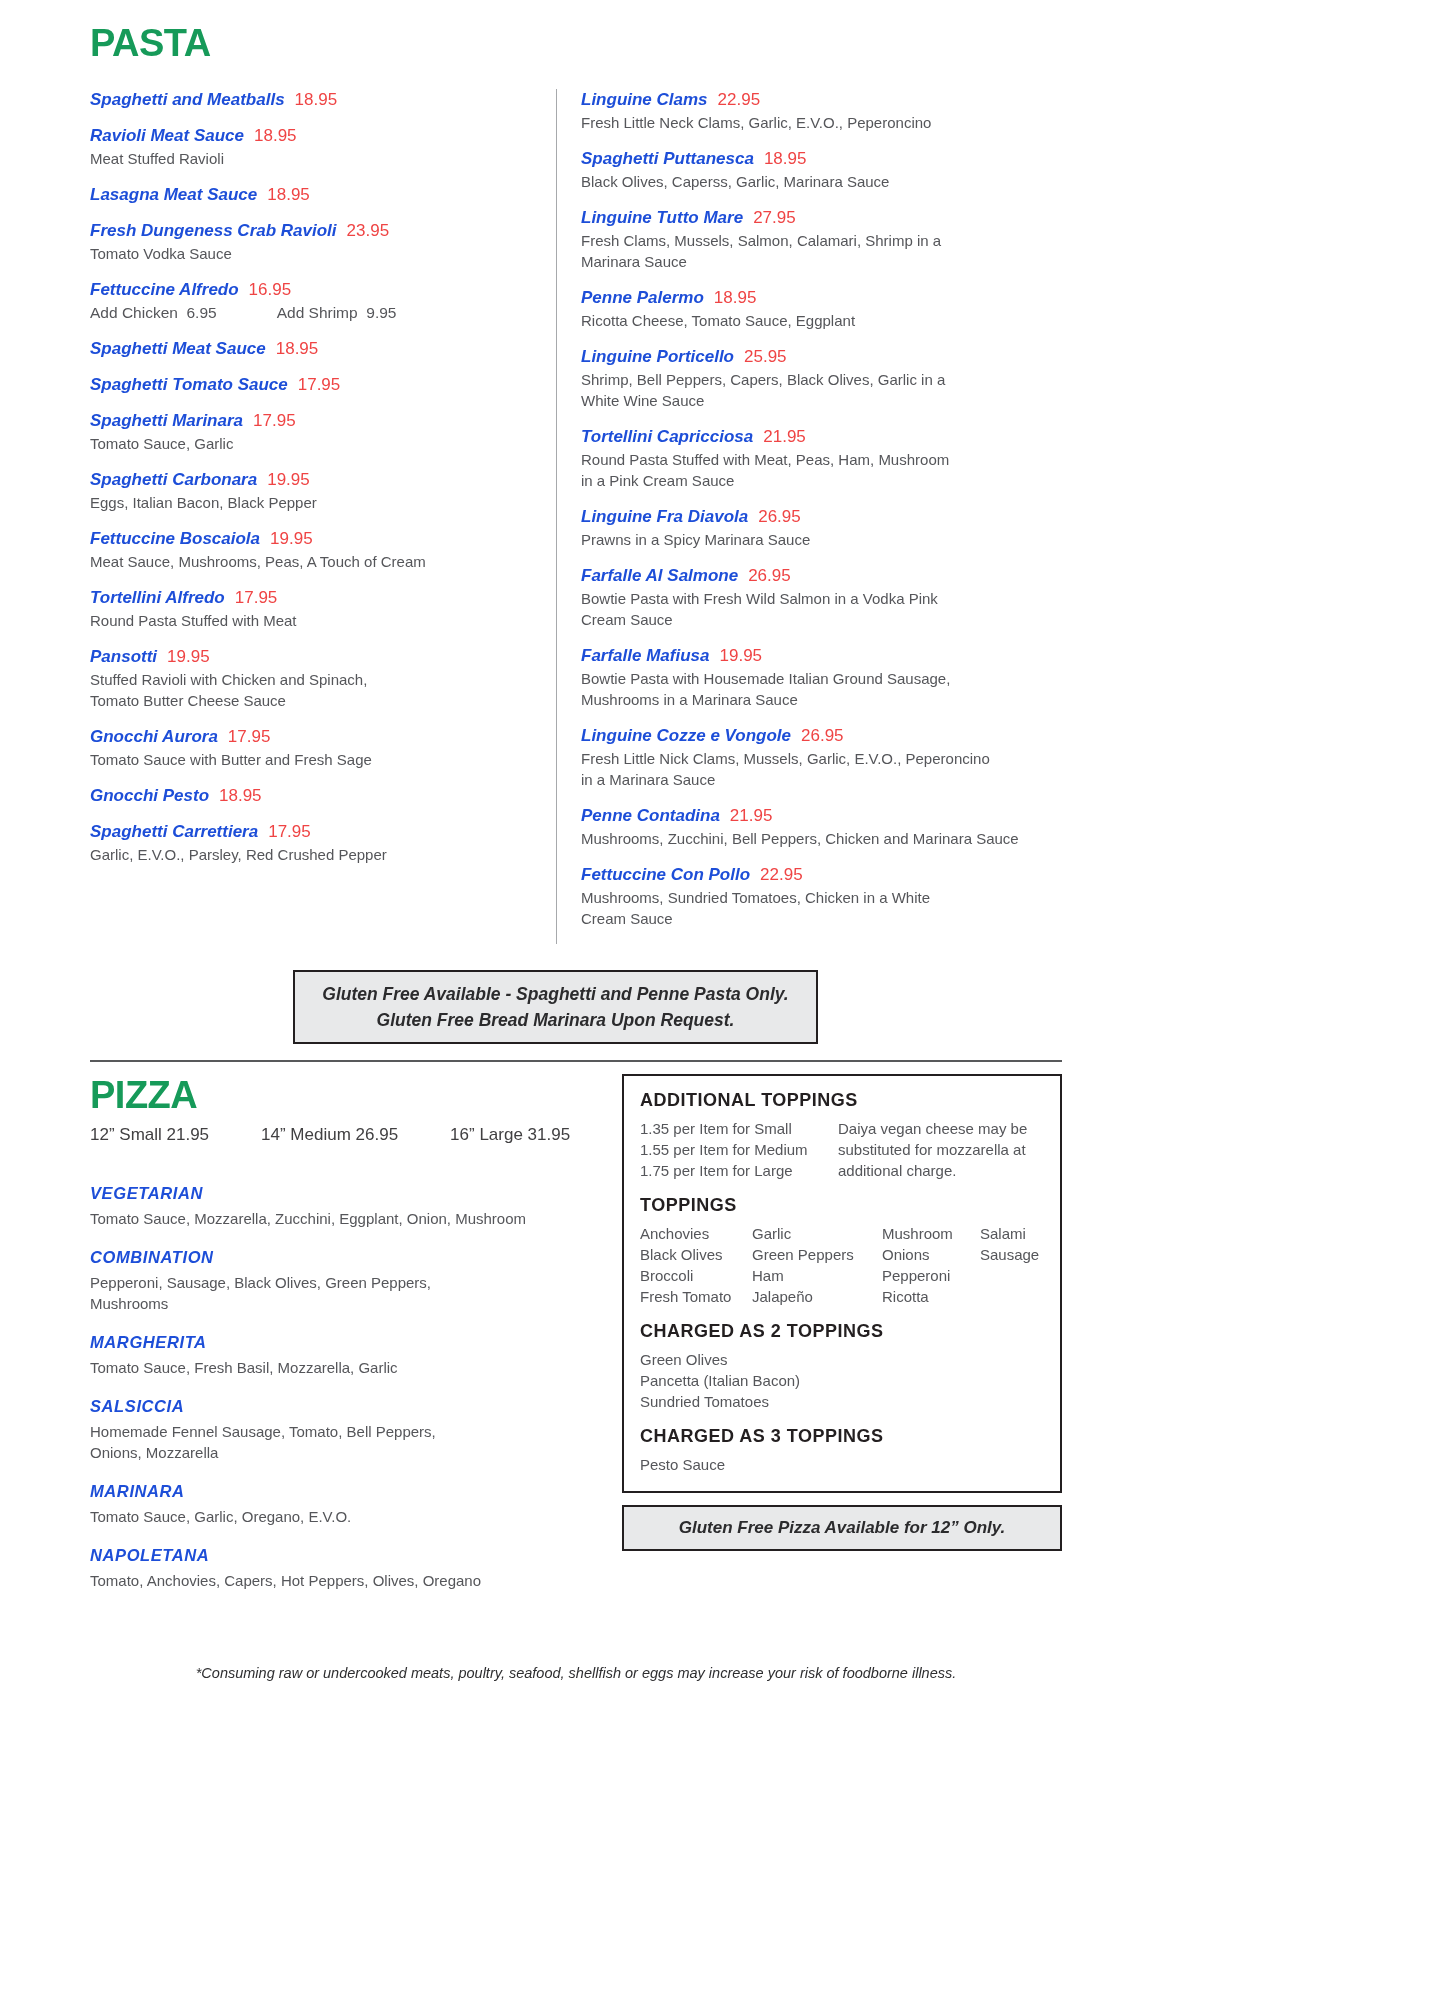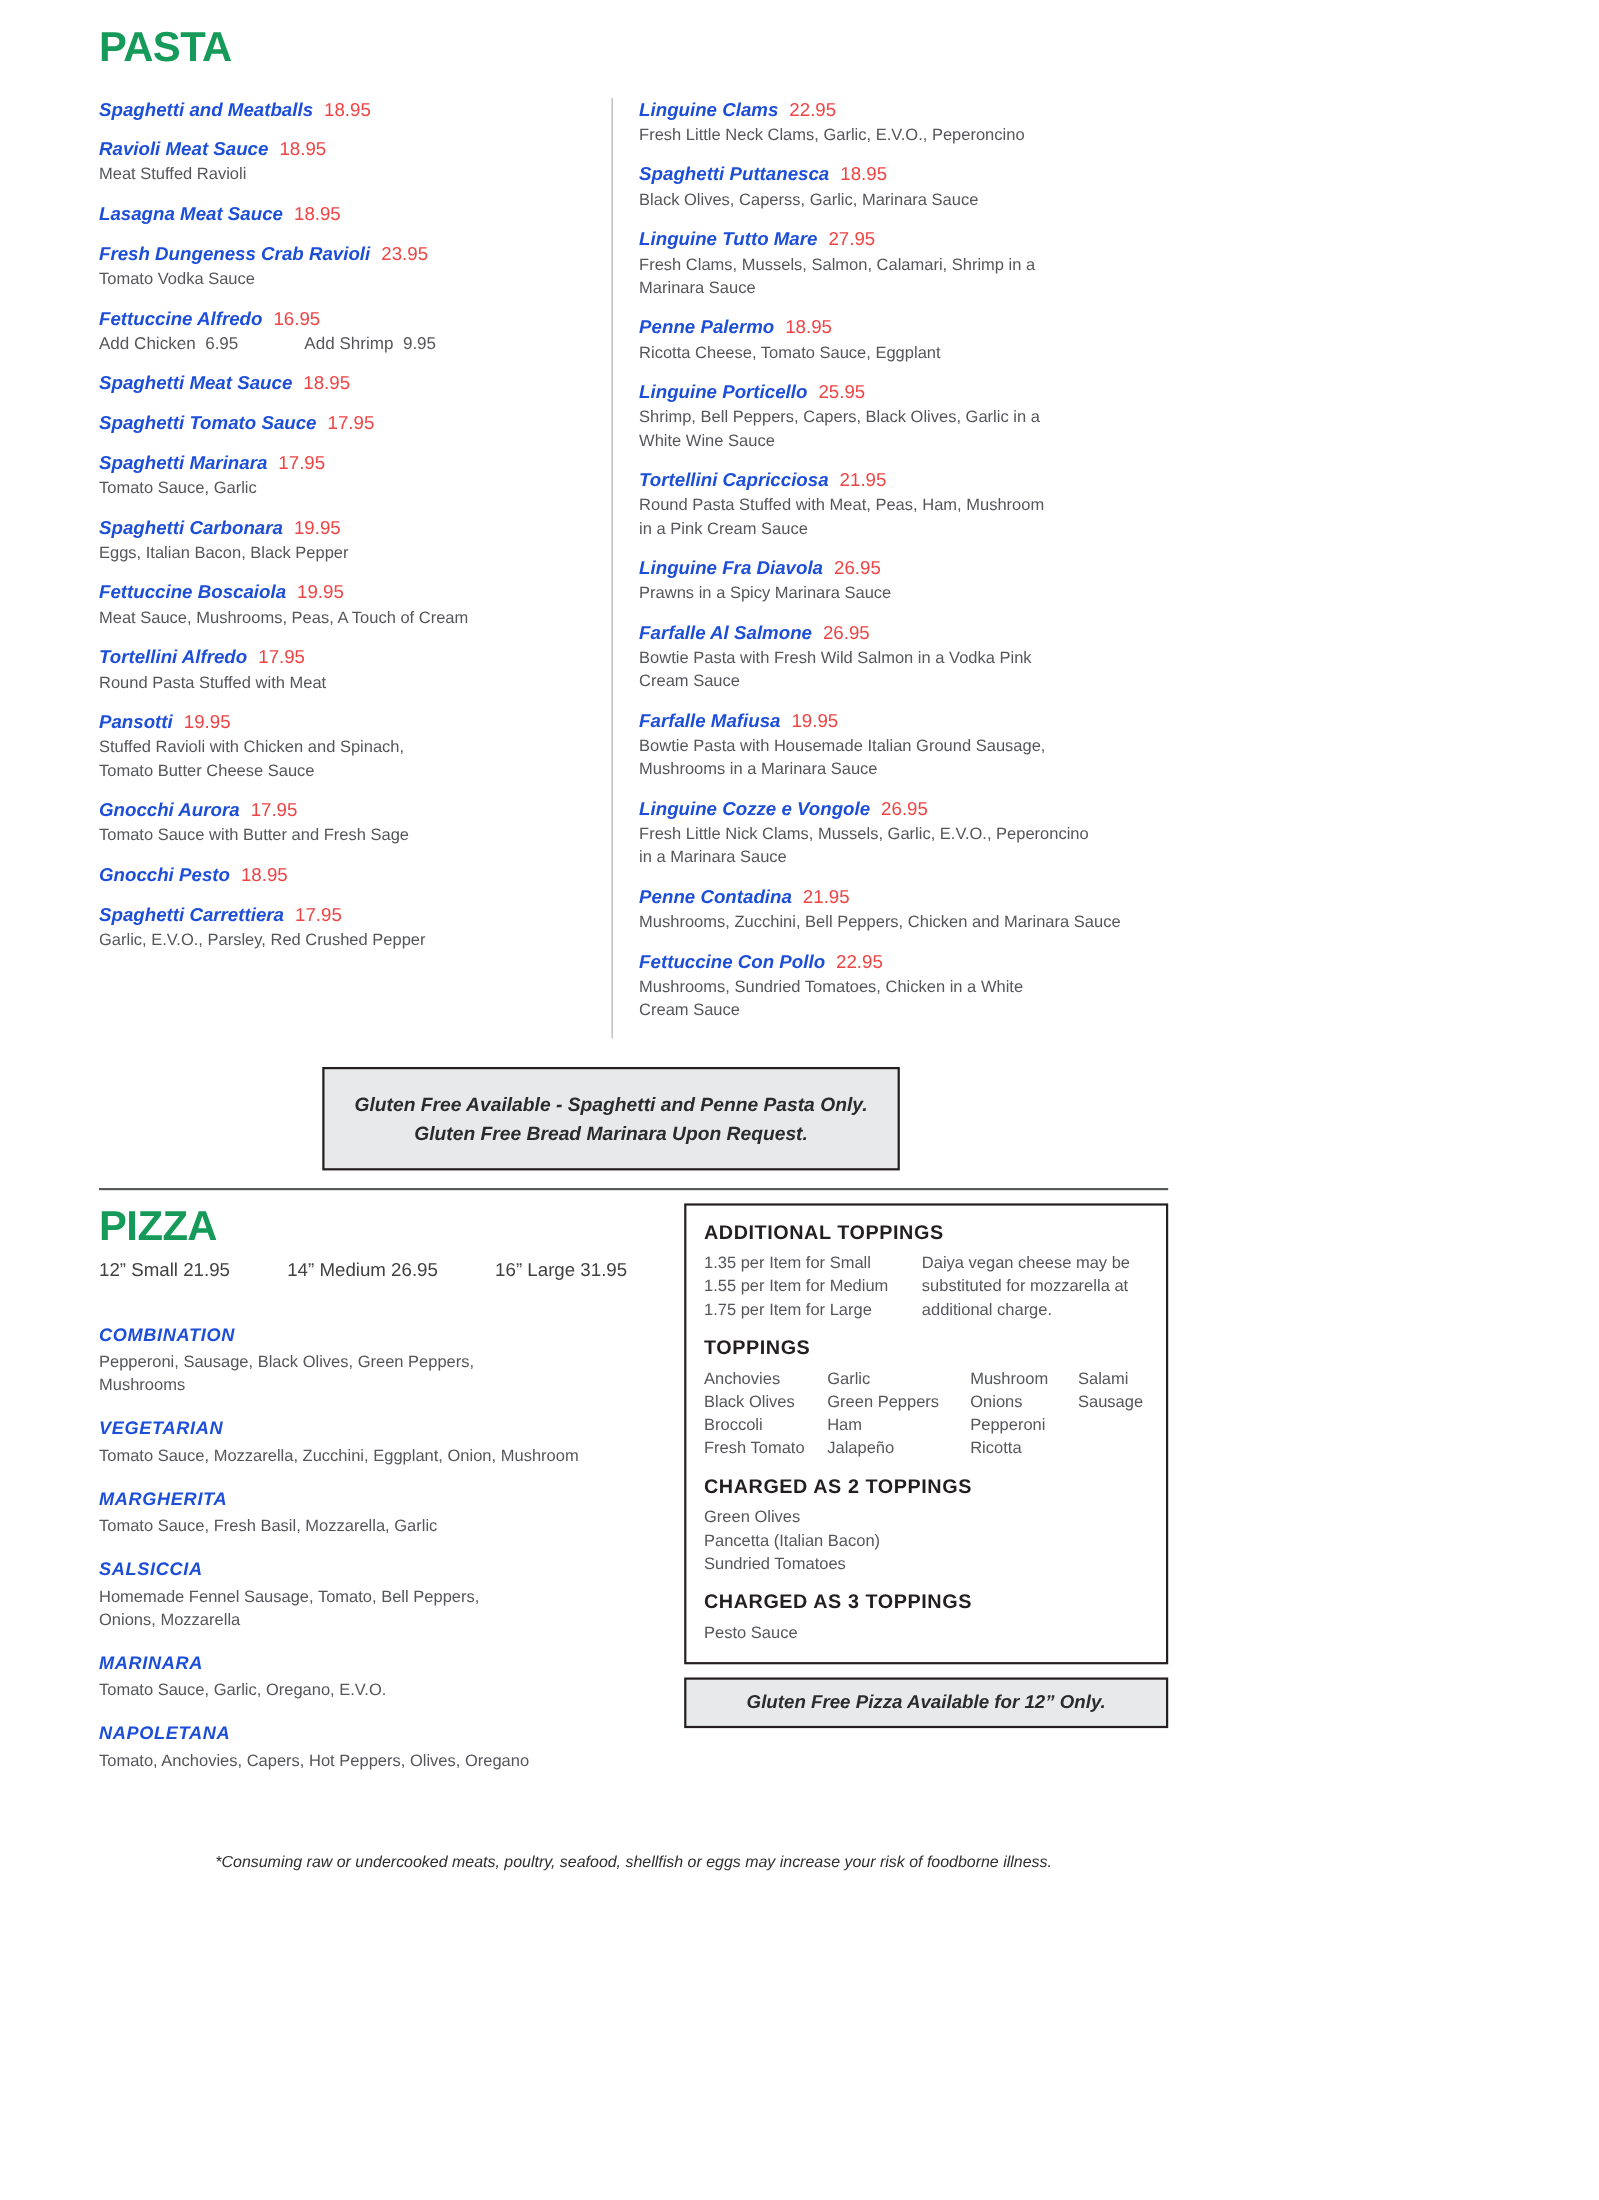--- a/index.html
+++ b/index.html
@@ -19,21 +19,21 @@
   .menu-item { margin-bottom:15px; }
   .item-head { font-size:17px; line-height:21px; }
   .item-name { font-weight:bold; color:#1d4ed8;font-style:italic; }
   .item-price { font-weight:normal; color:#ef4444; margin-left:10px; }
   .item-desc { font-size:15px; line-height:21px; color:#55565a; white-space:pre-line; margin-top:2px; }
   .item-addons { font-size:15.5px; line-height:21px; color:#55565a; margin-top:2px; }
   .item-addons span { white-space:pre; margin-right:60px; }
 
   .gf-box { border:2px solid #231f20; background:#e8e9ea; text-align:center;
             font-weight:bold; font-style:italic; font-size:17.5px; color:#2b2b2d; }
-  .gf-pasta-box { width:525px; margin-left:203px; margin-top:26px; padding:19px 12px; line-height:26px; }
+  .gf-pasta-box { width:525px; margin-left:203px; margin-top:26px; padding:9px 12px; line-height:26px; }
 
   .divider { border-top:2px solid #58595b; margin-top:16px; width:972px; }
 
   .pizza-section { display:flex; margin-top:12px; }
   .pizza-left { width:527px; }
   .pizza-title { margin-bottom:8px; }
   .sizes { display:flex; gap:52px; font-size:17px; color:#414042; margin-bottom:38px; }
   .sizes span { white-space:pre; }
   .pizza-item { margin-bottom:18px; }
   .pizza-item .item-name { font-size:16.5px; letter-spacing:0.6px; line-height:20px; }
@@ -195,27 +195,27 @@
     <div class="pizza-section">
       <div class="pizza-left">
         <div class="section-title pizza-title">PIZZA</div>
         <div class="sizes" id="pizza-sizes">
             <span>12” Small 21.95</span>
             <span>14” Medium 26.95</span>
             <span>16” Large 31.95</span>
           </div>
         <div id="pizza-items">
             <div class="menu-item pizza-item">
+              <div class="item-head"><span class="item-name">VEGETARIAN</span></div>
+              <div class="item-desc">Tomato Sauce, Mozzarella, Zucchini, Eggplant, Onion, Mushroom</div>
+            </div>
+            <div class="menu-item pizza-item">
               <div class="item-head"><span class="item-name">COMBINATION</span></div>
               <div class="item-desc">Pepperoni, Sausage, Black Olives, Green Peppers,
 Mushrooms</div>
-            </div>
-            <div class="menu-item pizza-item">
-              <div class="item-head"><span class="item-name">VEGETARIAN</span></div>
-              <div class="item-desc">Tomato Sauce, Mozzarella, Zucchini, Eggplant, Onion, Mushroom</div>
             </div>
             <div class="menu-item pizza-item">
               <div class="item-head"><span class="item-name">MARGHERITA</span></div>
               <div class="item-desc">Tomato Sauce, Fresh Basil, Mozzarella, Garlic</div>
             </div>
             <div class="menu-item pizza-item">
               <div class="item-head"><span class="item-name">SALSICCIA</span></div>
               <div class="item-desc">Homemade Fennel Sausage, Tomato, Bell Peppers,
 Onions, Mozzarella</div>
             </div>

